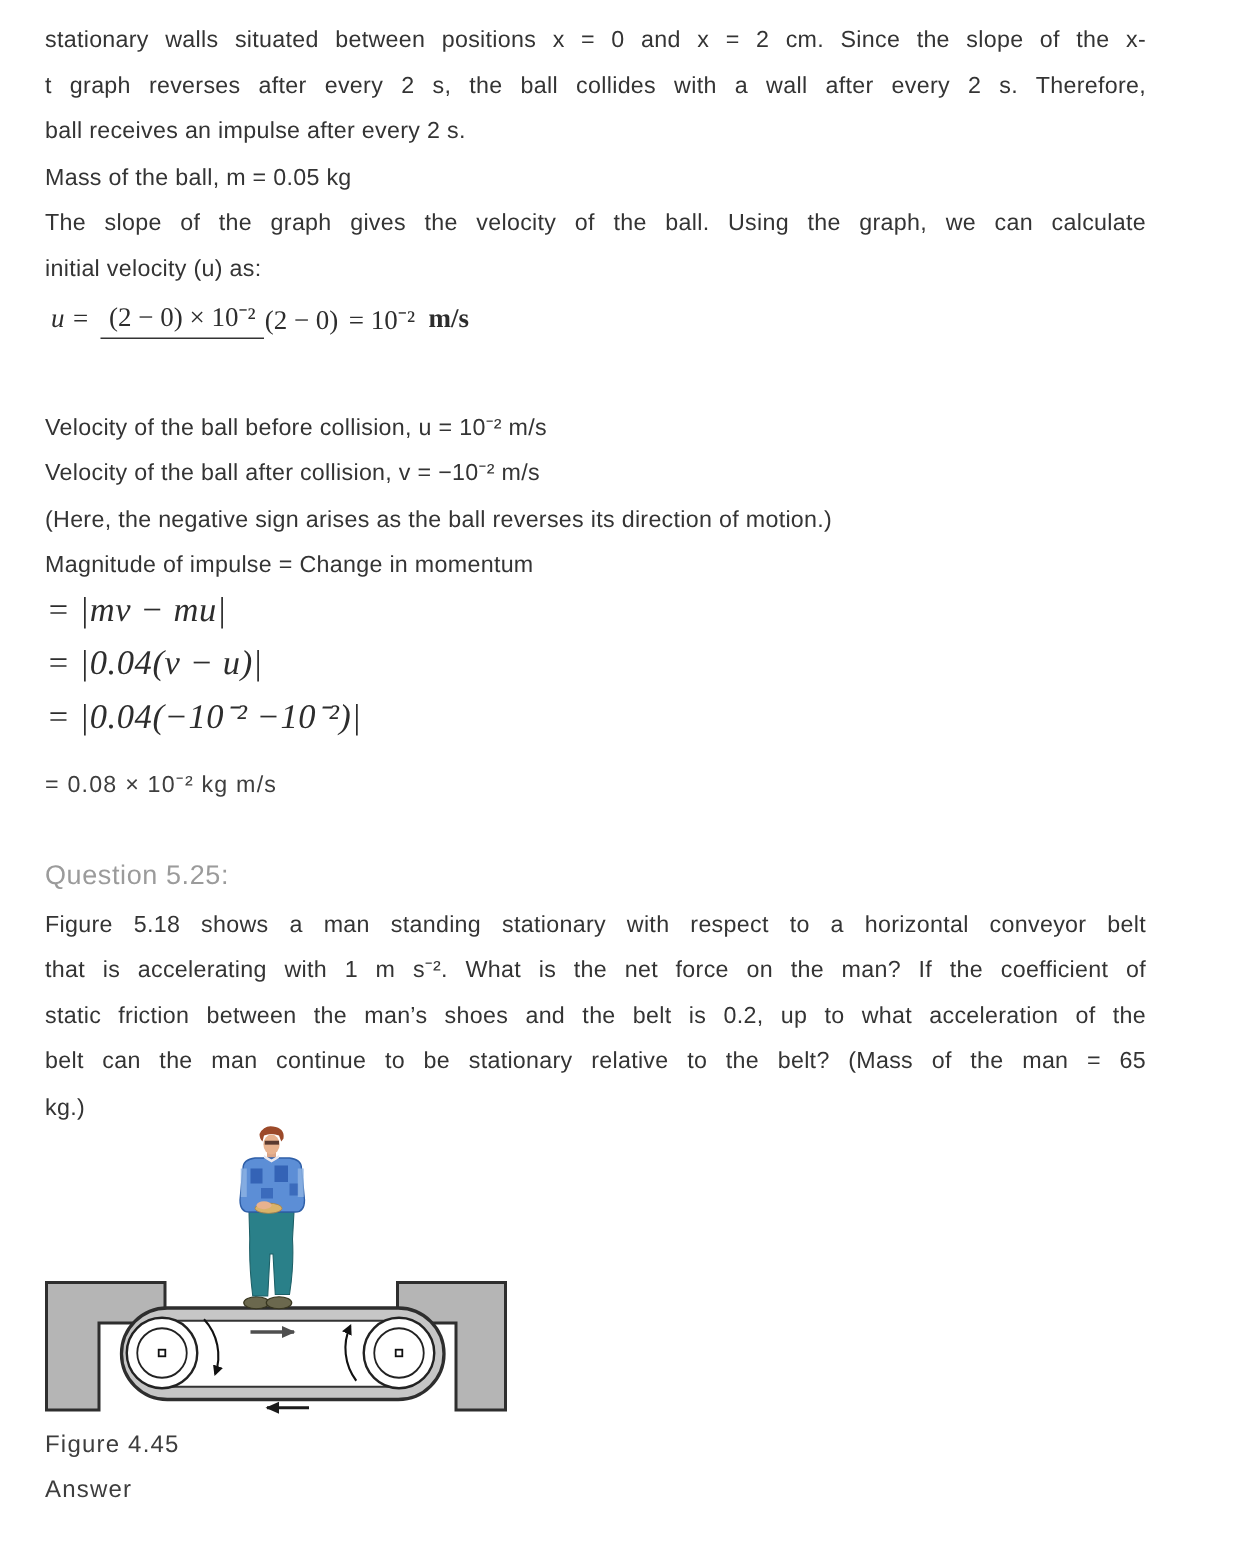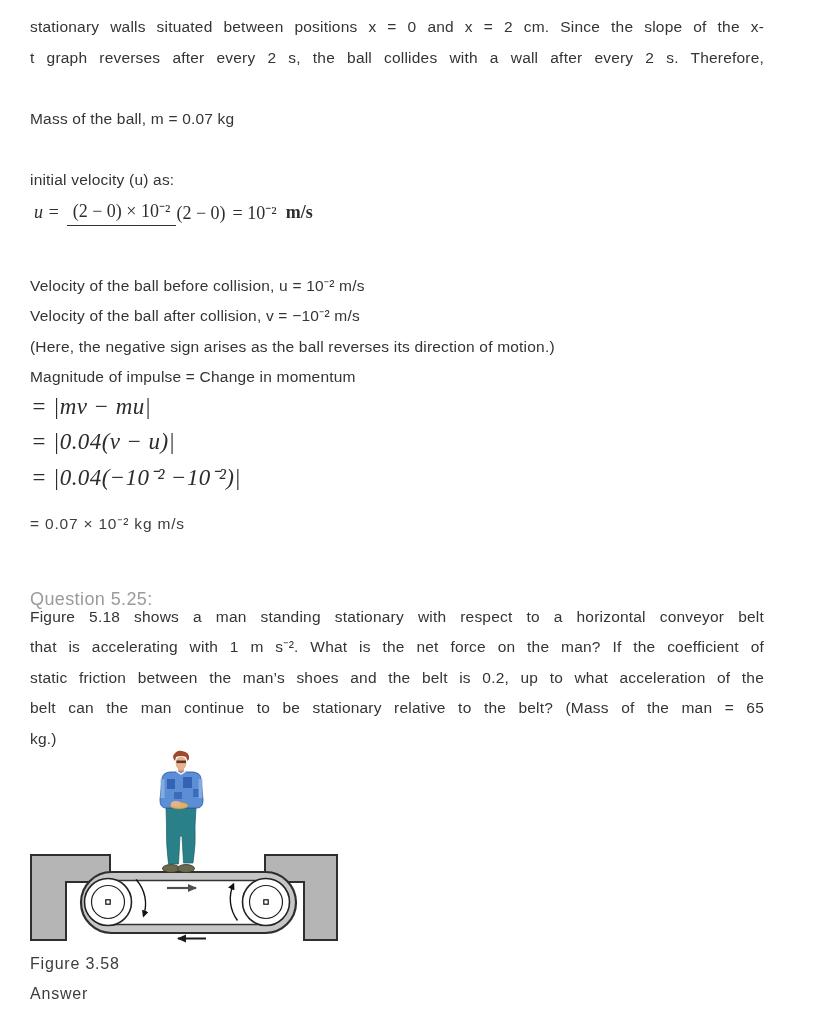--- a/index.html
+++ b/index.html
@@ -13,21 +13,21 @@
     white-space:normal;
   }
   .just { text-align:justify; text-align-last:justify; }
   .eq {
     left:31px;
     font-family:"Liberation Serif", serif; font-style:italic;
     font-size:23px; color:#2d2d2d; letter-spacing:0.4px;
   }
   .result-line { letter-spacing:0.8px; color:#3e3e3e; }
   .q-heading {
-    font-size:18px; color:#9b9b9b; letter-spacing:0.4px;margin-top:16px;
+    font-size:18px; color:#9b9b9b; letter-spacing:0.4px;
   }
   .caption-line { font-size:16px; color:#3d3d3d; letter-spacing:0.8px; }
   .formula {
     position:absolute; left:34px; top:198px;
     display:flex; align-items:center; gap:7px;
     font-family:"Liberation Serif", serif; font-size:18px; color:#2d2d2d;
   }
   .formula .f-lhs { font-style:italic; }
   .frac { display:inline-flex; align-items:center; }
   .frac .num { padding:0 6px 3px 6px; border-bottom:1.4px solid #333; }
@@ -35,42 +35,44 @@
   .formula .f-unit { font-weight:bold; margin-left:2px; }
   .figure-svg { position:absolute; left:0; top:748px; }
 </style>
 </head>
 <body>
 
 <div class="page">
 
   <div class="line just" style="top:17px">stationary walls situated between positions x = 0 and x = 2 cm. Since the slope of the x-</div>
   <div class="line just" style="top:48px">t graph reverses after every 2 s, the ball collides with a wall after every 2 s. Therefore,</div>
-  <div class="line" style="top:109px">Mass of the ball, m = 0.07 kg</div>
+  <div class="line" style="top:78px">ball receives an impulse after every 2 s.</div>
+  <div class="line" style="top:109px">Mass of the ball, m = 0.05 kg</div>
+  <div class="line just" style="top:139px">The slope of the graph gives the velocity of the ball. Using the graph, we can calculate</div>
   <div class="line" style="top:170px">initial velocity (u) as:</div>
 
   <div class="formula">
     <span class="f-lhs">u =</span>
     <span class="frac">
       <span class="num">(2 − 0) × 10⁻²</span>
       <span class="den">(2 − 0)</span>
     </span>
     <span class="f-res">= 10⁻²</span>
     <span class="f-unit">m/s</span>
   </div>
 
   <div class="line" style="top:276px">Velocity of the ball before collision, u = 10⁻² m/s</div>
   <div class="line" style="top:306px">Velocity of the ball after collision, v = −10⁻² m/s</div>
   <div class="line" style="top:337px">(Here, the negative sign arises as the ball reverses its direction of motion.)</div>
   <div class="line" style="top:367px">Magnitude of impulse = Change in momentum</div>
 
   <div class="line eq" style="top:397px">= |mv − mu|</div>
   <div class="line eq" style="top:432px">= |0.04(v − u)|</div>
   <div class="line eq" style="top:468px">= |0.04(−10⁻² −10⁻²)|</div>
-  <div class="line result-line" style="top:514px">= 0.07 × 10⁻² kg m/s</div>
+  <div class="line result-line" style="top:514px">= 0.08 × 10⁻² kg m/s</div>
 
   <div class="line q-heading" style="top:574px">Question 5.25:</div>
   <div class="line just" style="top:607px">Figure 5.18 shows a man standing stationary with respect to a horizontal conveyor belt</div>
   <div class="line just" style="top:637px">that is accelerating with 1 m s⁻². What is the net force on the man? If the coefficient of</div>
   <div class="line just" style="top:668px">static friction between the man’s shoes and the belt is 0.2, up to what acceleration of the</div>
   <div class="line just" style="top:698px">belt can the man continue to be stationary relative to the belt? (Mass of the man = 65</div>
   <div class="line" style="top:729px">kg.)</div>
 
   <svg class="figure-svg" width="825" height="200" viewBox="0 0 825 200">
     <defs>
@@ -127,16 +129,16 @@
       <rect x="198.5" y="31" width="4" height="19" fill="#8fb4e4" opacity="0.8"></rect>
       <ellipse cx="179" cy="57.5" rx="9" ry="3.4" fill="#d9b36a" stroke="#a8854a" stroke-width="0.6"></ellipse>
       <ellipse cx="176" cy="55.5" rx="5" ry="2.6" fill="#e8b28e"></ellipse>
       <ellipse cx="181" cy="15" rx="5.4" ry="6.6" fill="#e8b28e"></ellipse>
       <path d="M173,8 Q176,2 182,3 Q190,4 189,11 L187.5,13 L186,9 Q181,7 176,9 L175,13 Q173,11 173,8 Z" fill="#9c4a2a"></path>
       <rect x="176.5" y="12.5" width="9.5" height="2.6" fill="#5a3a30"></rect>
       <path d="M176,22 L181,25 L186,22 L186,24 L181,27 L176,24 Z" fill="#e8e8f0"></path>
     </g>
   </svg>
 
-  <div class="line caption-line" style="top:954px">Figure 3.58</div>
+  <div class="line caption-line" style="top:954px">Figure 4.45</div>
   <div class="line caption-line" style="top:984px">Answer</div>
 
 </div>
 
 </body></html>

